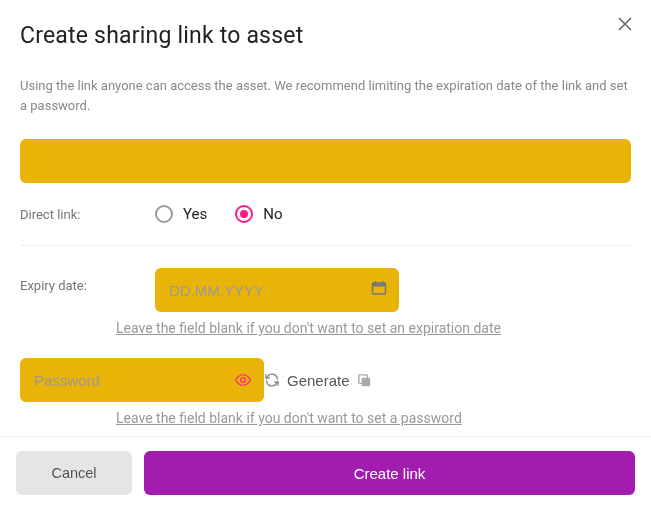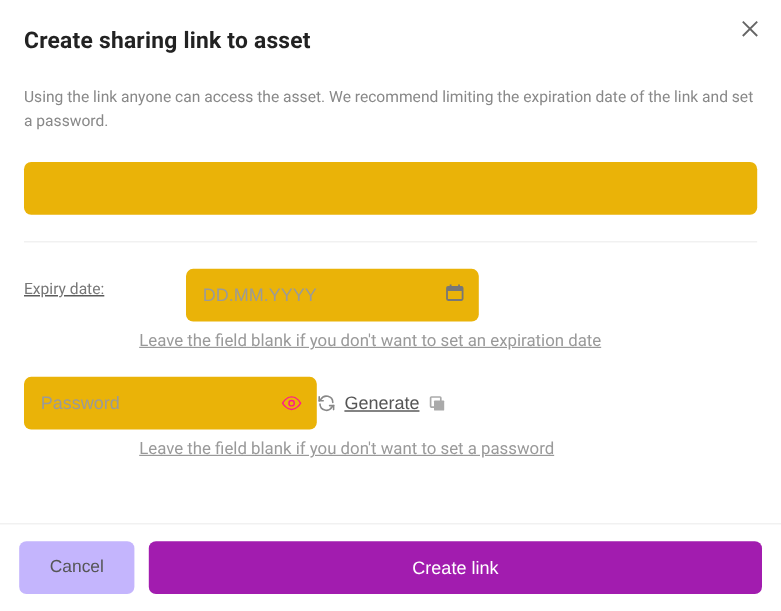--- a/index.html
+++ b/index.html
@@ -23,39 +23,39 @@
     cursor: pointer;
     color: #666;
     display: flex;
     align-items: center;
     justify-content: center;
     font-size: 18px;
     background: none;
     border: none;
   }
   .title {
-    font-size: 19px;
-    font-weight: 700;
+    font-size: 23px;
+    font-weight: 400;
     color: #222;
     margin-bottom: 6px;
     letter-spacing: 0.2px;
   }
   .subtitle {
     font-size: 13px;
     color: #888;
     line-height: 1.5;
     margin-bottom: 24px;
     margin-top: 27px;
   }
   .form-row {
     display: flex;
     align-items: flex-start;
     margin-bottom: 22px;
   }
-  .form-row.with-hint { margin-bottom: 8px; text-decoration: underline; }
+  .form-row.with-hint { margin-bottom: 8px; }
   .label-col {
     width: 135px;
     flex-shrink: 0;
     font-size: 13px;
     color: #777;
     padding-top: 10px;
   }
   .label-col.radio-align { padding-top: 2px; }
   .field-col {
     flex: 1;
@@ -170,23 +170,23 @@
     position: absolute;
     bottom: 0;
     left: 0;
     right: 0;
     border-top: 1px solid #eee;
     padding: 14px 16px;
     display: flex;
     gap: 12px;
   }
   .btn-cancel {
-    width: 96px;
+    width: 116px;
     height: 44px;
-    background: #c4b5fd;
+    background: #e5e5e5;
     border: none;
     border-radius: 6px;
     font-size: 14.5px;
     color: #555;
     cursor: pointer;
   }
   .btn-primary {
     flex: 1;
     height: 44px;
     background: #a21caf;
@@ -211,20 +211,37 @@
 
   <h1 class="title">Create sharing link to asset</h1>
   <p class="subtitle">Using the link anyone can access the asset. We recommend limiting the expiration date of the link and set a password.</p>
 
   <div class="form-row">
     <div class="field-col">
       <input class="text-input" type="text" value="" style="">
     </div>
   </div>
 
+  <div class="form-row">
+    <div class="label-col radio-align">Direct link:</div>
+    <div class="field-col">
+      <div class="radio-group">
+        <div class="radio-option">
+          <div class="radio-circle"></div>
+          <span class="radio-label">Yes</span>
+        </div>
+        <div class="radio-option">
+          <div class="radio-circle selected">
+              <div class="radio-dot"></div>
+            </div>
+          <span class="radio-label">No</span>
+        </div>
+      </div>
+    </div>
+  </div>
 
   <hr class="divider">
 
   <div class="form-row with-hint">
     <div class="label-col">Expiry date:</div>
     <div class="field-col">
       <div class="date-wrap">
         <input class="text-input" type="text" placeholder="DD.MM.YYYY" style="">
         <span class="calendar-icon">
           <svg width="16" height="16" viewBox="0 0 16 16">

